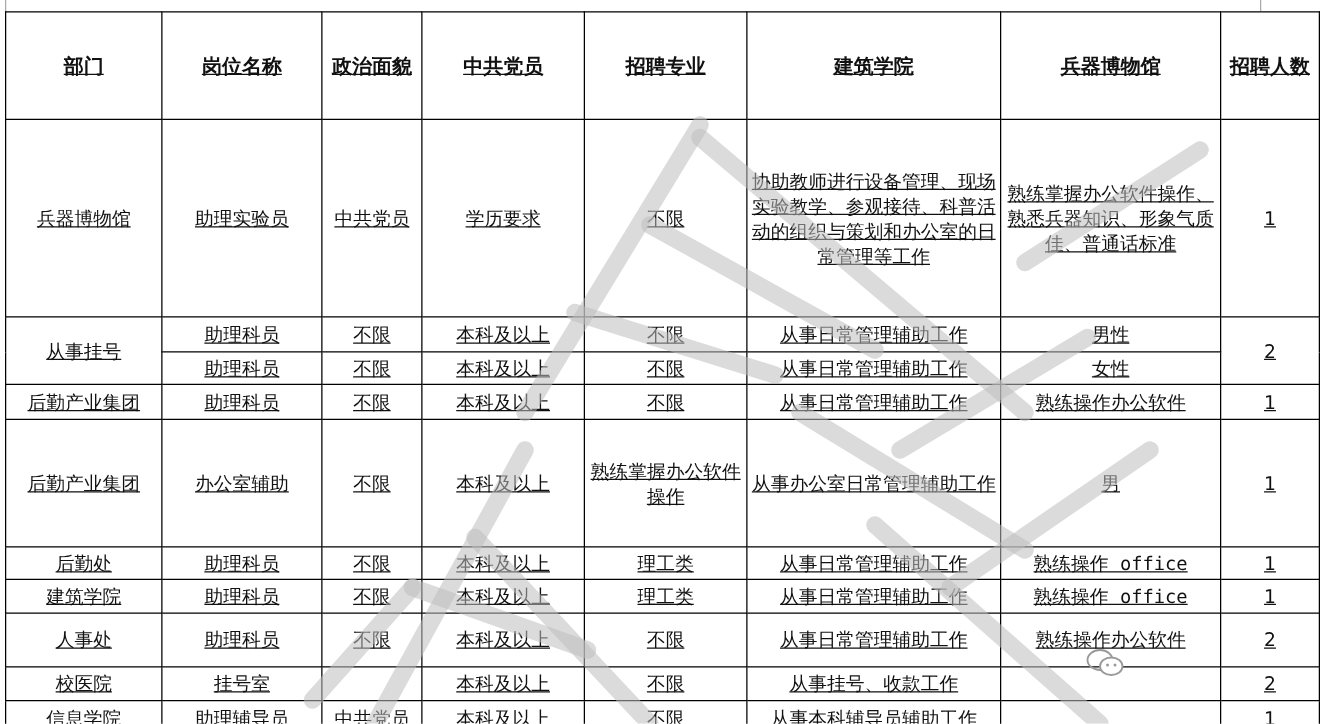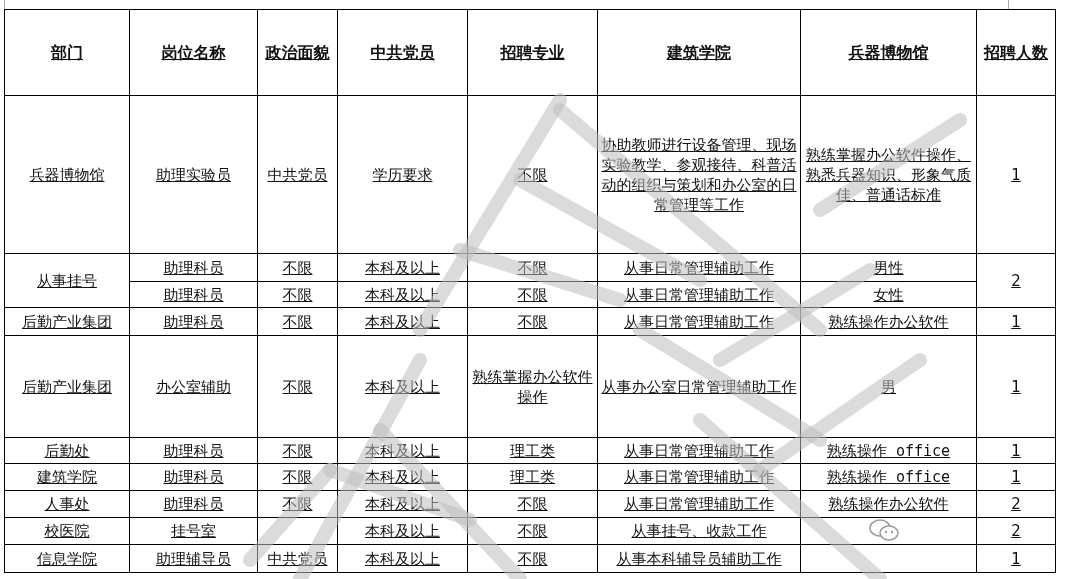--- a/index.html
+++ b/index.html
@@ -108,21 +108,21 @@
     <tr style="height:27px">
       <td>建筑学院</td>
       <td>助理科员</td>
       <td>不限</td>
       <td>本科及以上</td>
       <td>理工类</td>
       <td>从事日常管理辅助工作</td>
       <td class="mono">熟练操作 office</td>
       <td>1</td>
     </tr>
-    <tr style="height:27px">
+    <tr style="height:43px">
       <td>人事处</td>
       <td>助理科员</td>
       <td>不限</td>
       <td>本科及以上</td>
       <td>不限</td>
       <td>从事日常管理辅助工作</td>
       <td>熟练操作办公软件</td>
       <td>2</td>
     </tr>
     <tr style="height:27px">

